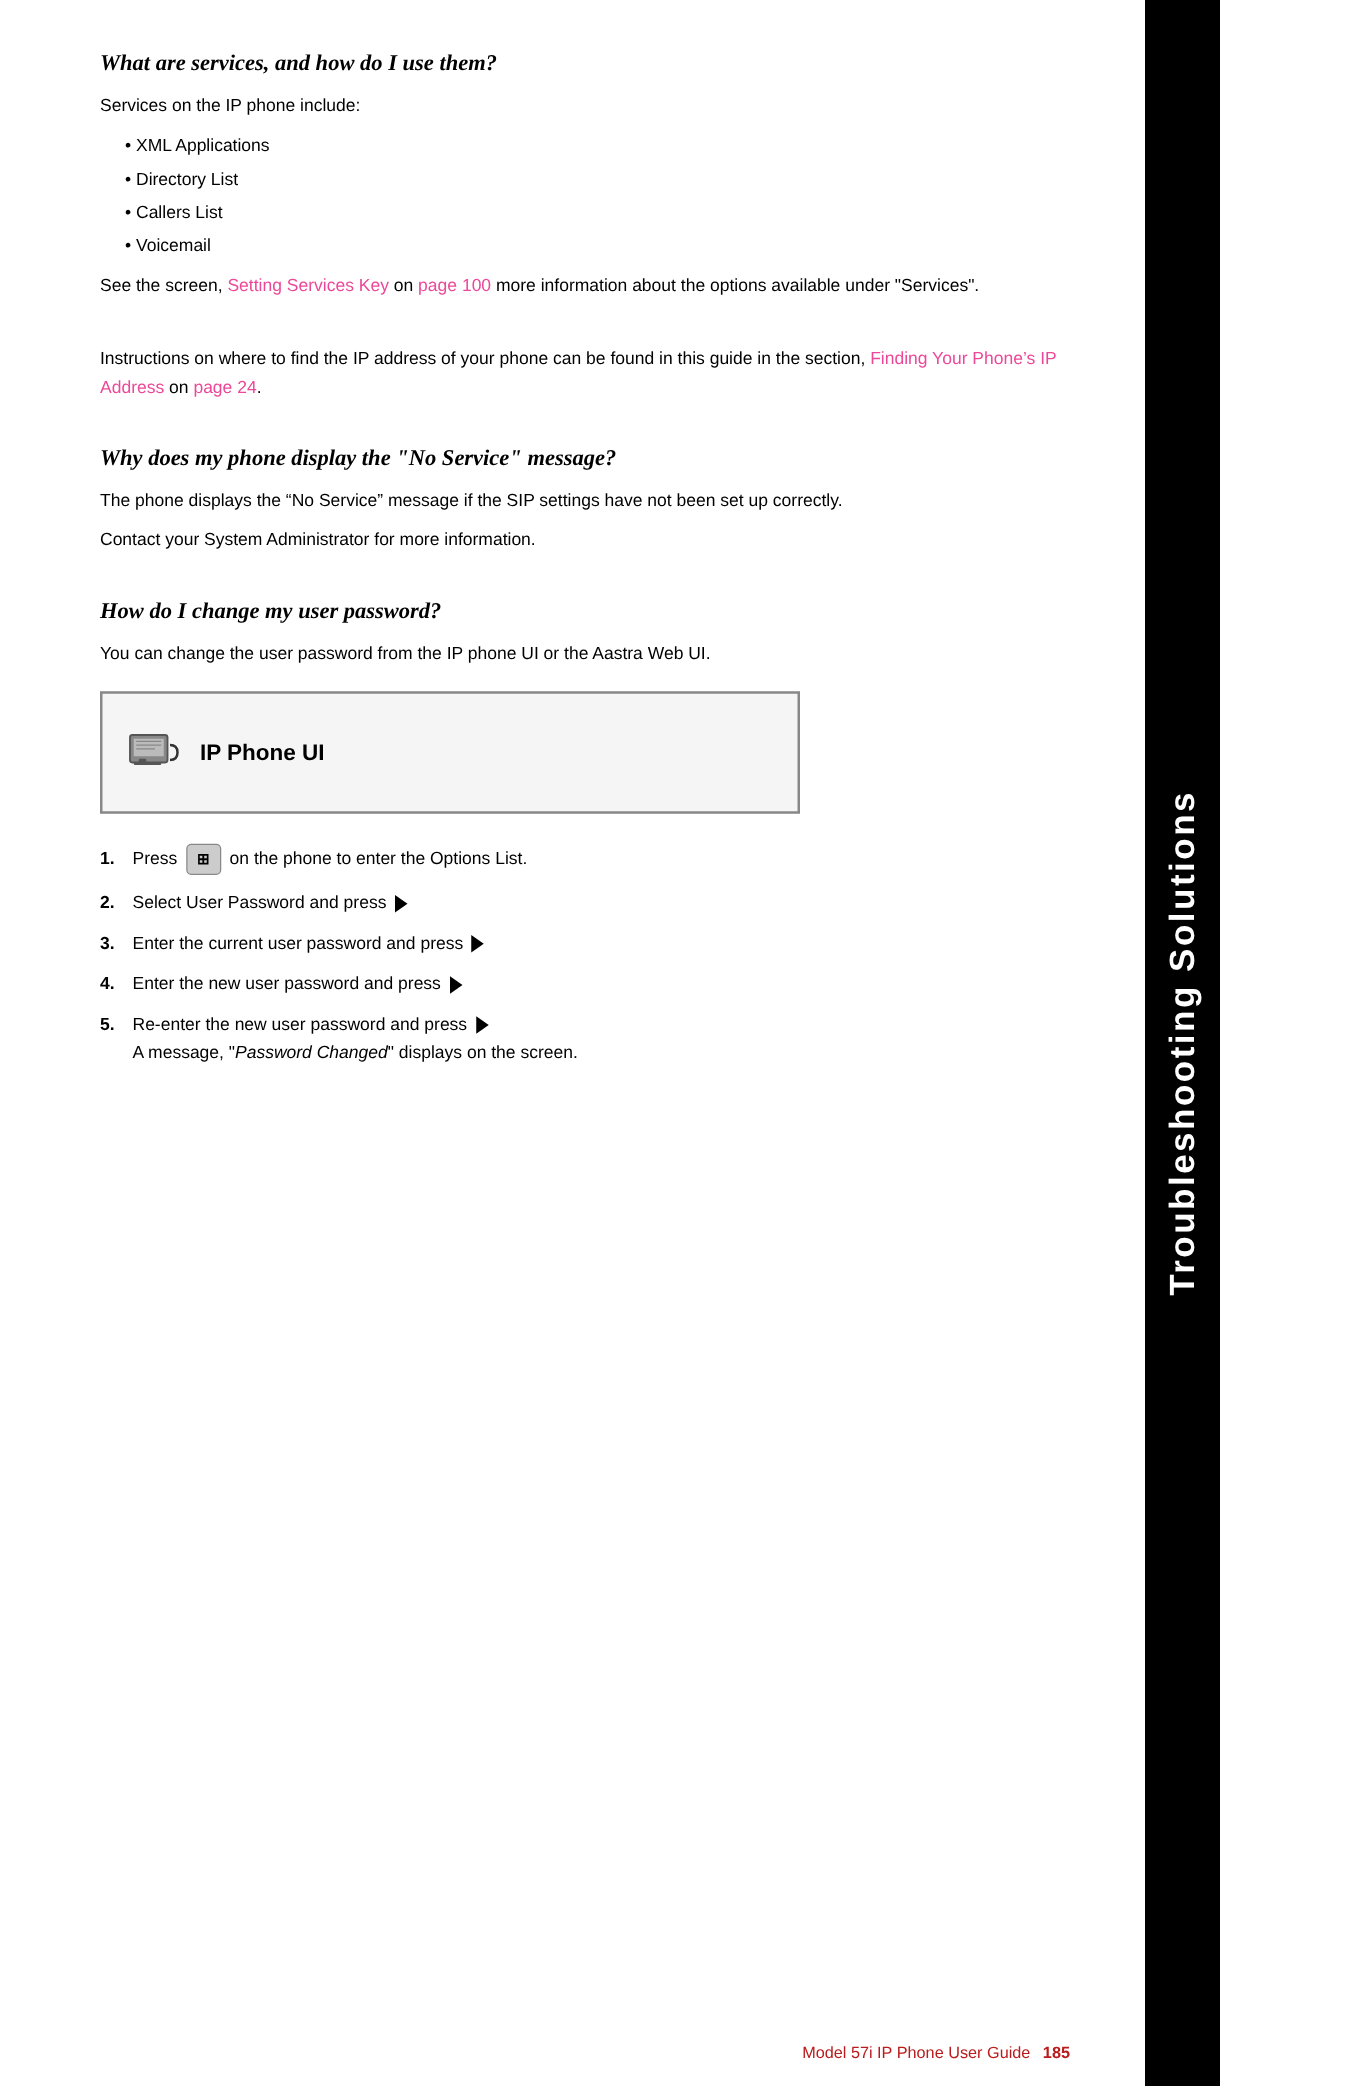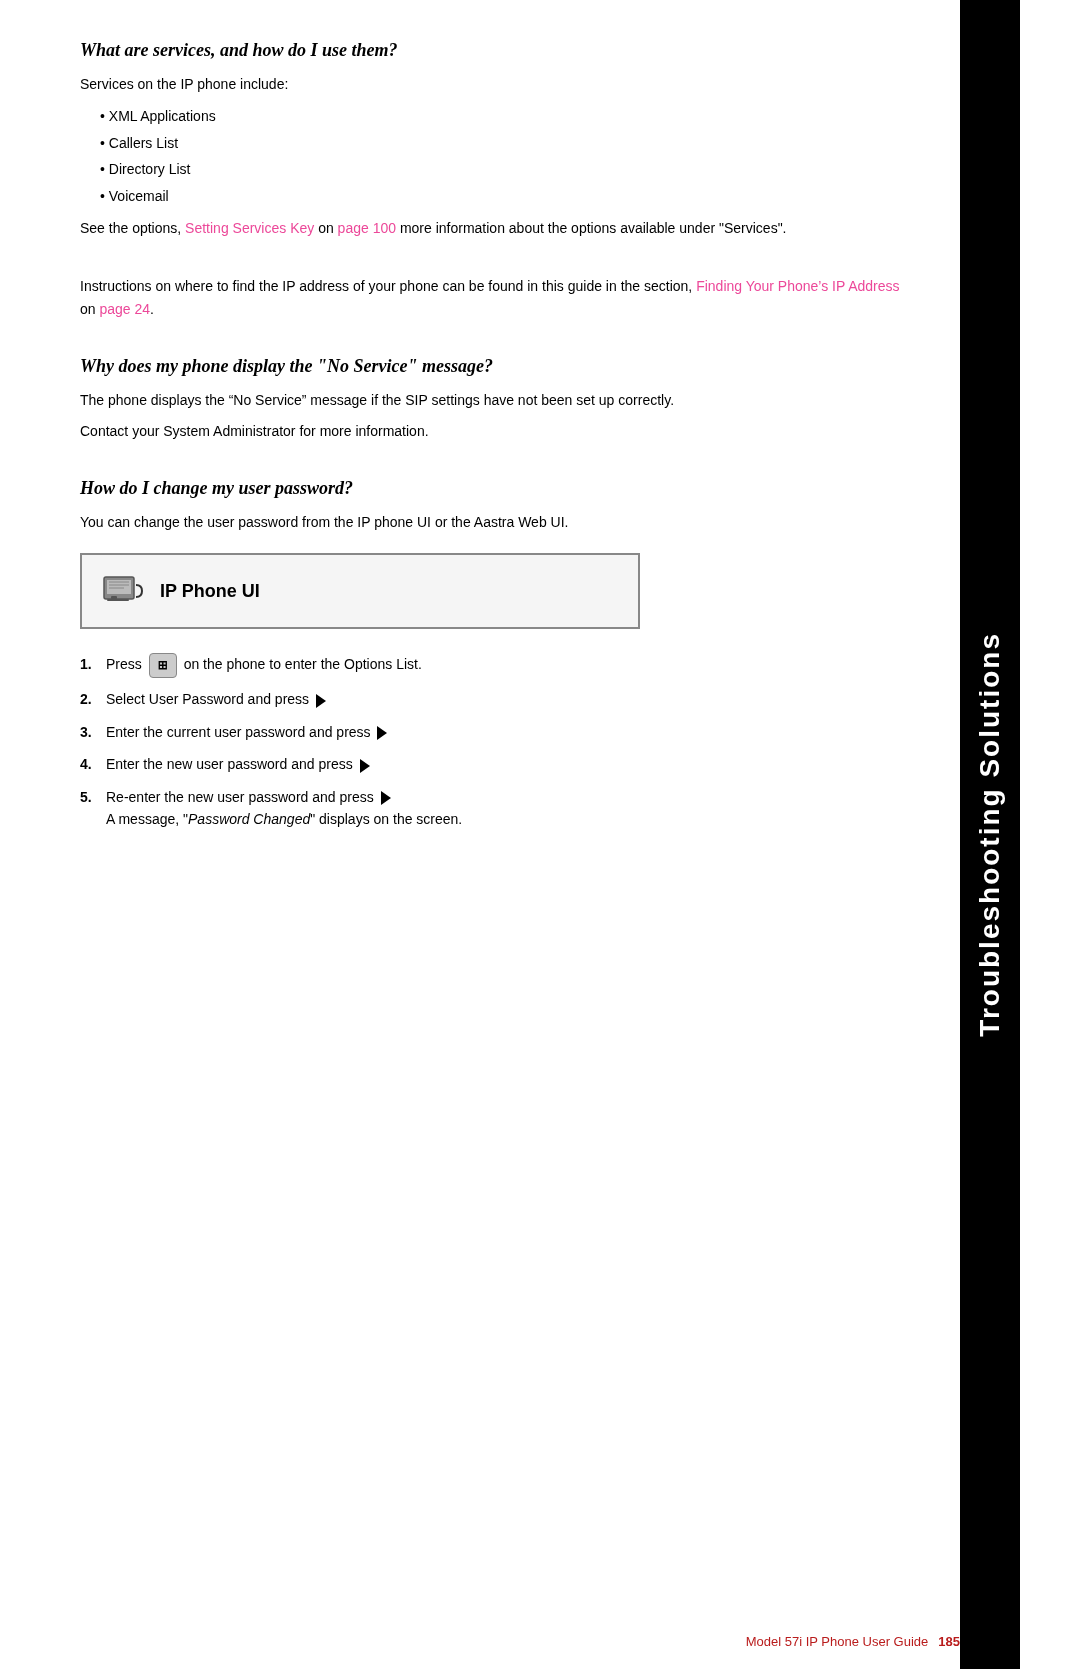--- a/index.html
+++ b/index.html
@@ -13,21 +13,21 @@
       font-family: Arial, Helvetica, sans-serif;
       font-size: 14px;
       color: #000000;
       width: 1080px;
       min-height: 1669px;
       position: relative;
     }
 
     .page-container {
       display: flex;
-      width: 1080px;
+      width: 976px;
       min-height: 1669px;
       position: relative;
     }
 
     .main-content {
       flex: 1;
       padding: 40px 60px 80px 80px;
       max-width: 960px;
     }
 
@@ -94,21 +94,21 @@
       text-decoration: none;
     }
 
     .bold {
       font-weight: normal;
     }
 
     .ip-phone-box {
       border: 2px solid #888888;
       background: #f5f5f5;
-      padding: 14px 20px;
+      padding: 25px 20px;
       display: flex;
       align-items: center;
       margin: 20px 0 24px 0;
       width: 560px;
     }
 
     .phone-icon {
       width: 44px;
       height: 44px;
       margin-right: 14px;
@@ -205,26 +205,26 @@
 
 <div class="page-container">
   <div class="main-content">
 
     <div class="section">
       <div class="section-title">What are services, and how do I use them?</div>
       <div class="section-body">
         <p>Services on the IP phone include:</p>
         <ul class="bullet-list">
           <li>XML Applications</li>
+          <li>Directory List</li>
           <li>Callers List</li>
-          <li>Directory List</li>
           <li>Voicemail</li>
         </ul>
         <p>
-          <span>See the options, </span><a class="link-blue" href="#">Setting Services Key</a><span> on </span><a class="link-blue" href="#">page 100</a><span> more information about the options available under "Services".</span>
+          <span>See the screen, </span><a class="link-blue" href="#">Setting Services Key</a><span> on </span><a class="link-blue" href="#">page 100</a><span> more information about the options available under "Services".</span>
         </p>
       </div>
     </div>
 
     <div class="section">
       <div class="section-body">
         <p>
           <span>Instructions on where to find the IP address of your phone can be found in this guide in the section, </span><a class="link-blue" href="#">Finding Your Phone’s IP Address</a><span> on </span><a class="link-blue" href="#">page 24</a><span>.</span>
         </p>
       </div>

